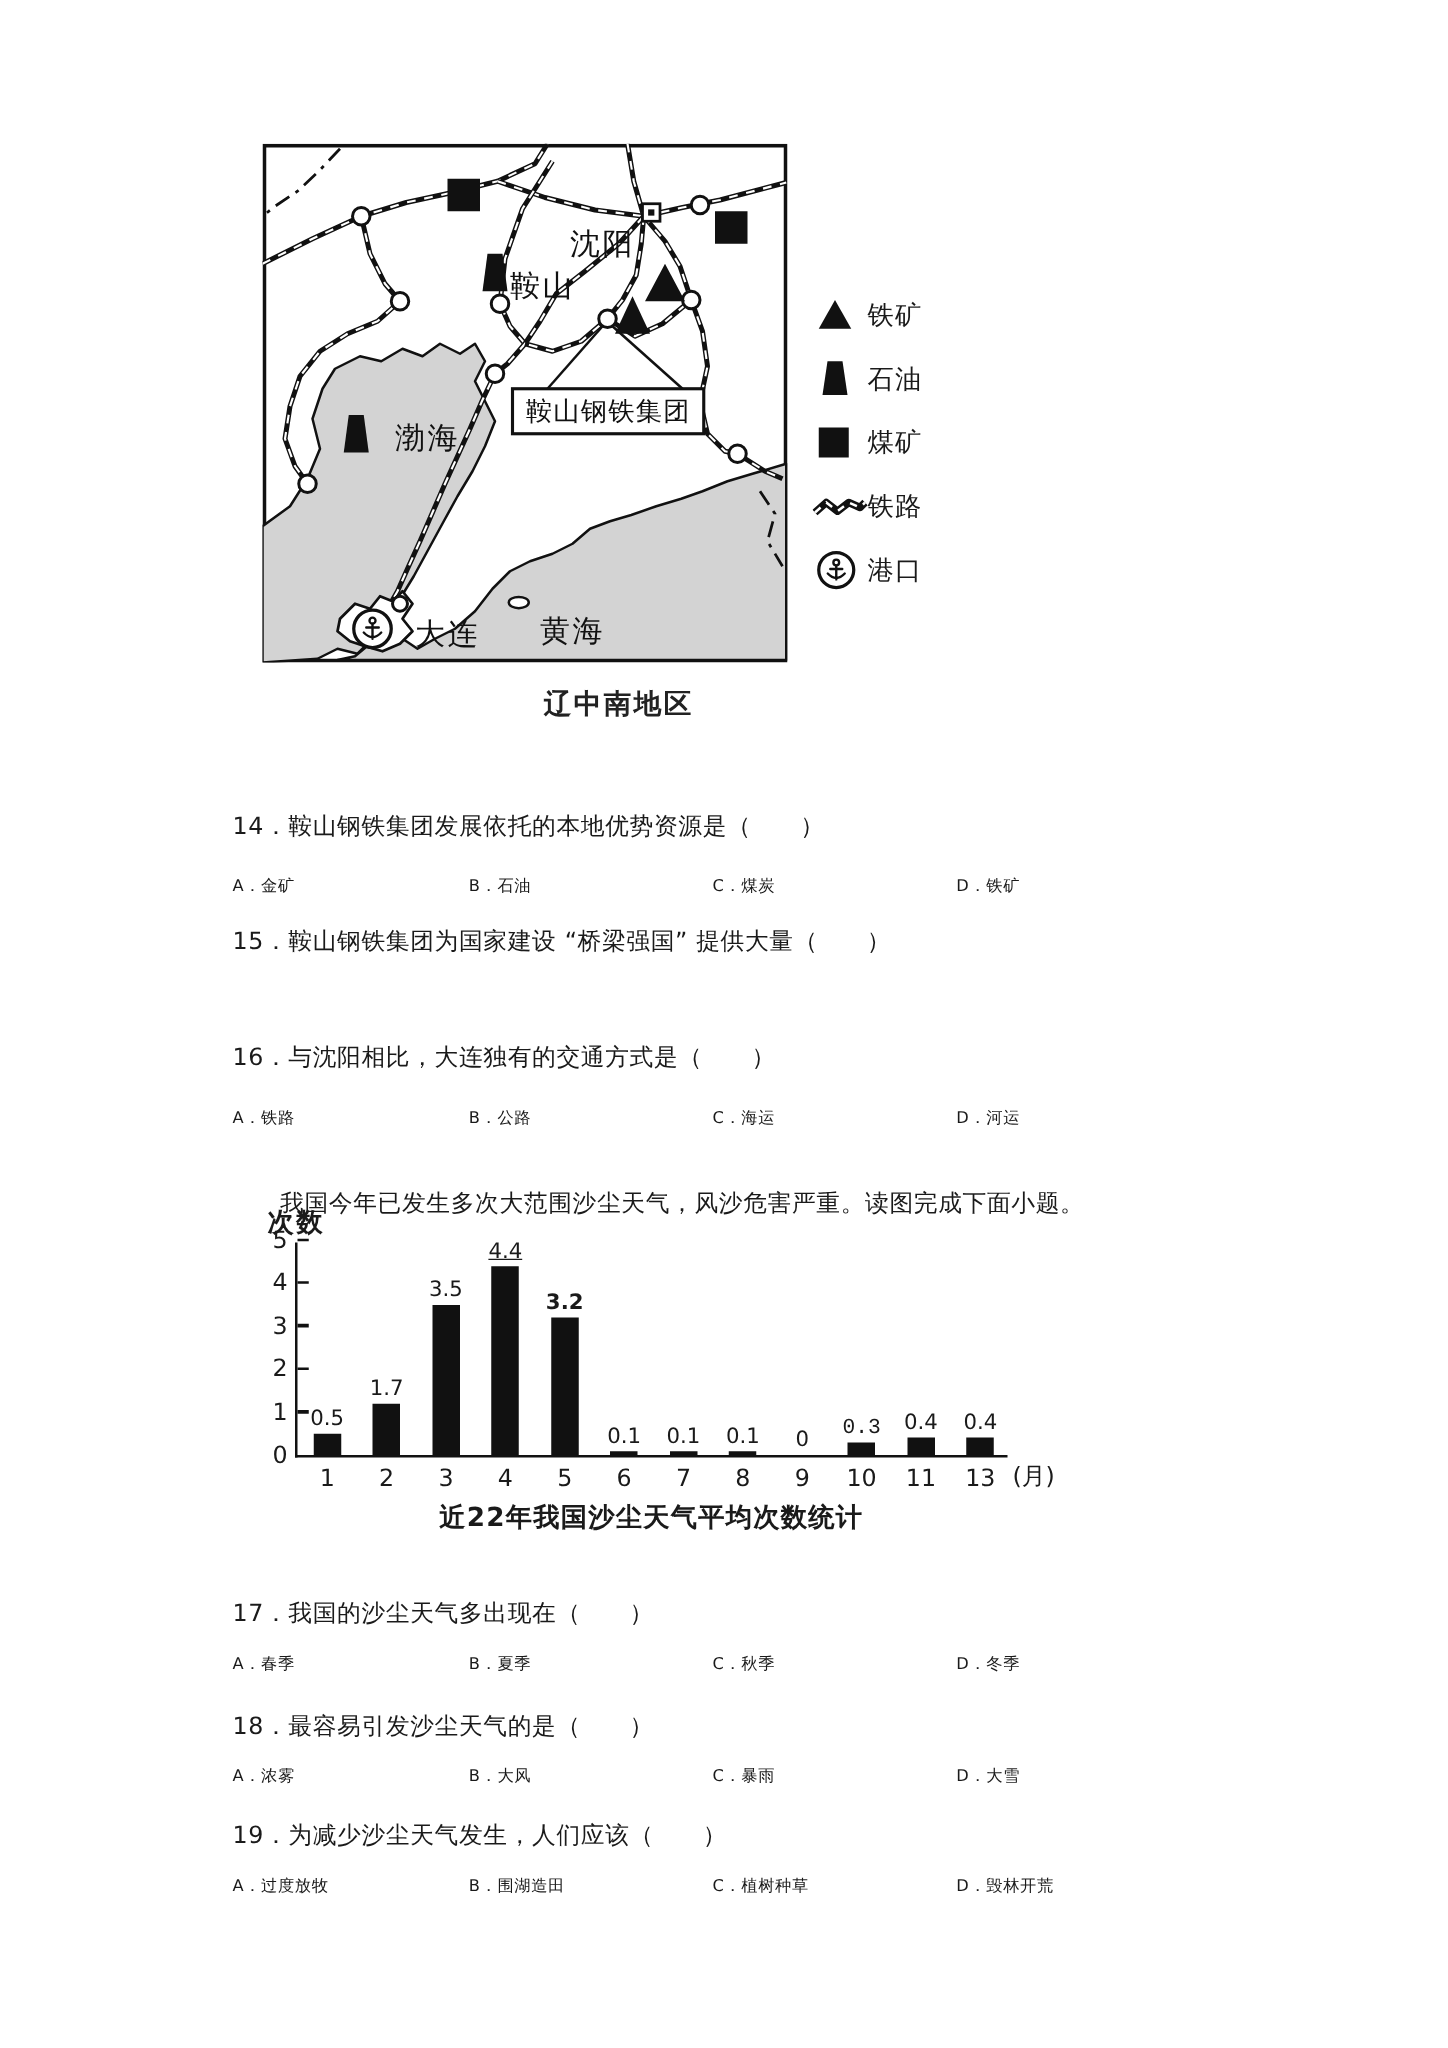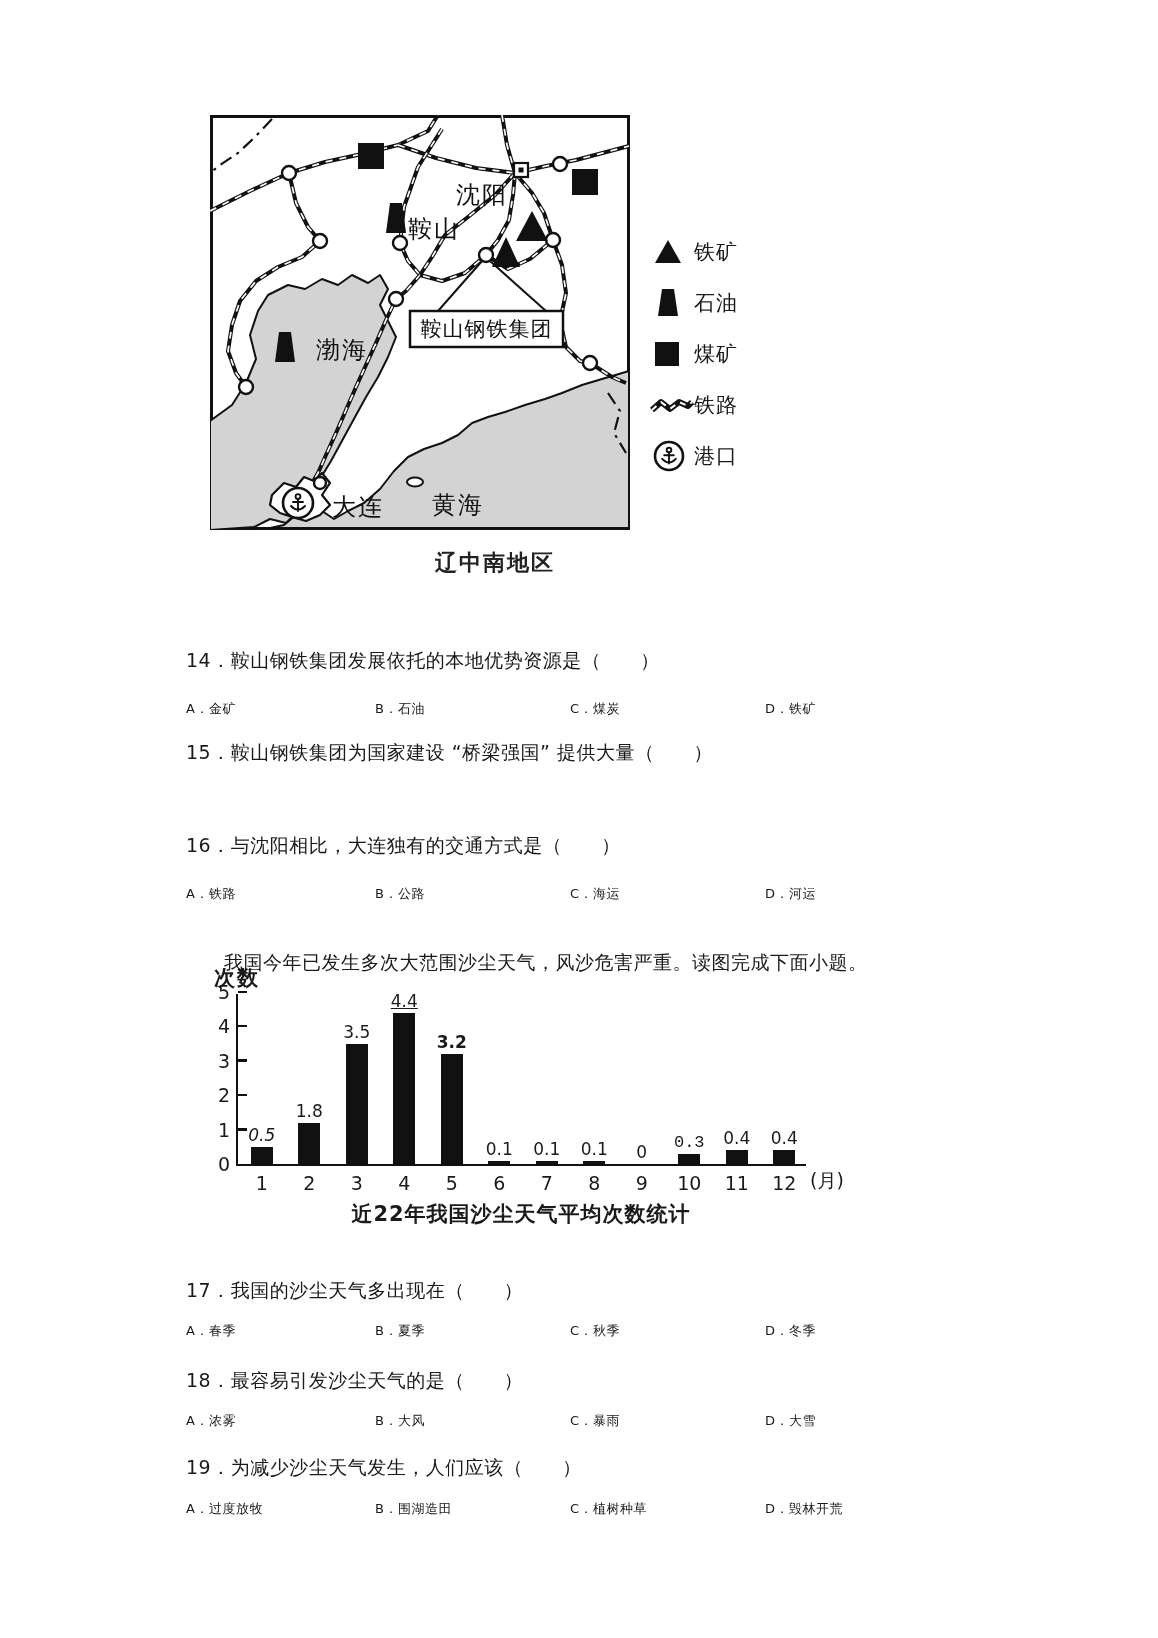--- a/index.html
+++ b/index.html
@@ -217,24 +217,24 @@
         <div class="ytick-label" style="left: -28px; bottom: 23.4px;">1</div>
         <div class="ytick-mark" style="bottom: 67.8px;"></div>
         <div class="ytick-label" style="left: -28px; bottom: 57.8px;">2</div>
         <div class="ytick-mark" style="bottom: 102.2px;"></div>
         <div class="ytick-label" style="left: -28px; bottom: 92.2px;">3</div>
         <div class="ytick-mark" style="bottom: 136.6px;"></div>
         <div class="ytick-label" style="left: -28px; bottom: 126.6px;">4</div>
         <div class="ytick-mark" style="bottom: 171px;"></div>
         <div class="ytick-label" style="left: -28px; bottom: 161px;">5</div>
         <div class="bar" style="left: 12.75px; width: 22px; height: 17.2px; background: rgb(17, 17, 17);"></div>
-        <div class="bar-value" style="left: -6.25px; bottom: 19.2px; font-style: italic;">0.5</div>
+        <div class="bar-value" style="left: -6.25px; bottom: 19.2px;">0.5</div>
         <div class="xtick-label" style="left: -6.25px; width: 60px; bottom: -30px;">1</div>
         <div class="bar" style="left: 60.25px; width: 22px; height: 41.28px; background: rgb(17, 17, 17);"></div>
-        <div class="bar-value" style="left: 41.25px; bottom: 43.28px;">1.8</div>
+        <div class="bar-value" style="left: 41.25px; bottom: 43.28px;">1.7</div>
         <div class="xtick-label" style="left: 41.25px; width: 60px; bottom: -30px;">2</div>
         <div class="bar" style="left: 107.75px; width: 22px; height: 120.4px; background: rgb(17, 17, 17);"></div>
         <div class="bar-value" style="left: 88.75px; bottom: 122.4px;">3.5</div>
         <div class="xtick-label" style="left: 88.75px; width: 60px; bottom: -30px;">3</div>
         <div class="bar" style="left: 155.25px; width: 22px; height: 151.36px; background: rgb(17, 17, 17);"></div>
         <div class="bar-value" style="left: 136.25px; bottom: 153.36px; text-decoration: underline;">4.4</div>
         <div class="xtick-label" style="left: 136.25px; width: 60px; bottom: -30px;">4</div>
         <div class="bar" style="left: 202.75px; width: 22px; height: 110.08px; background: rgb(17, 17, 17);"></div>
         <div class="bar-value" style="left: 183.75px; bottom: 112.08px; font-weight: bold;">3.2</div>
         <div class="xtick-label" style="left: 183.75px; width: 60px; bottom: -30px;">5</div>
@@ -250,21 +250,21 @@
         <div class="bar-value" style="left: 373.75px; bottom: 2px;">0</div>
         <div class="xtick-label" style="left: 373.75px; width: 60px; bottom: -30px;">9</div>
         <div class="bar" style="left: 440.25px; width: 22px; height: 10.32px; background: rgb(17, 17, 17);"></div>
         <div class="bar-value" style="left: 421.25px; bottom: 12.32px; font-family: Liberation Mono, monospace;">0.3</div>
         <div class="xtick-label" style="left: 421.25px; width: 60px; bottom: -30px;">10</div>
         <div class="bar" style="left: 487.75px; width: 22px; height: 13.76px; background: rgb(17, 17, 17);"></div>
         <div class="bar-value" style="left: 468.75px; bottom: 15.76px;">0.4</div>
         <div class="xtick-label" style="left: 468.75px; width: 60px; bottom: -30px;">11</div>
         <div class="bar" style="left: 535.25px; width: 22px; height: 13.76px; background: rgb(17, 17, 17);"></div>
         <div class="bar-value" style="left: 516.25px; bottom: 15.76px;">0.4</div>
-        <div class="xtick-label" style="left: 516.25px; width: 60px; bottom: -30px;">12</div>
+        <div class="xtick-label" style="left: 516.25px; width: 60px; bottom: -30px;">13</div>
         <div class="x-unit" style="left: 572px; bottom: -30px; position: absolute;">(月)</div>
       </div>
     <div class="chart-title" style="top:236px">近22年我国沙尘天气平均次数统计</div>
   </div>
 
   <div class="question" style="top:1278px">
     <span>17．</span><span>我国的沙尘天气多出现在（　　）</span>
   </div>
   <div class="options" style="top:1322px">
     <span class="opt c0">A．春季</span>

